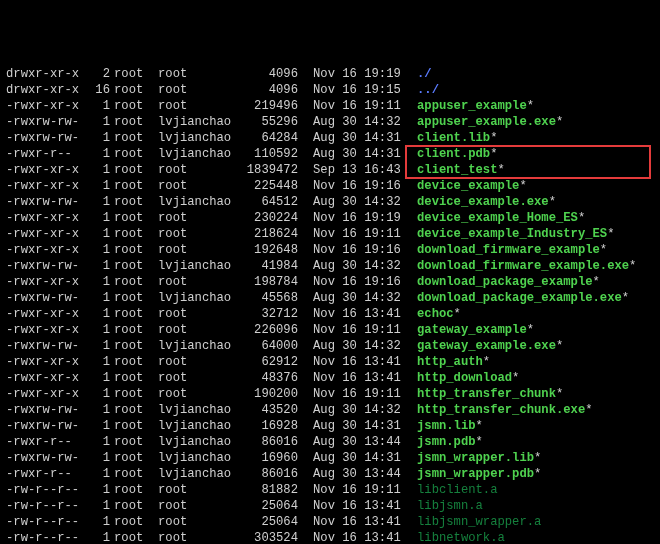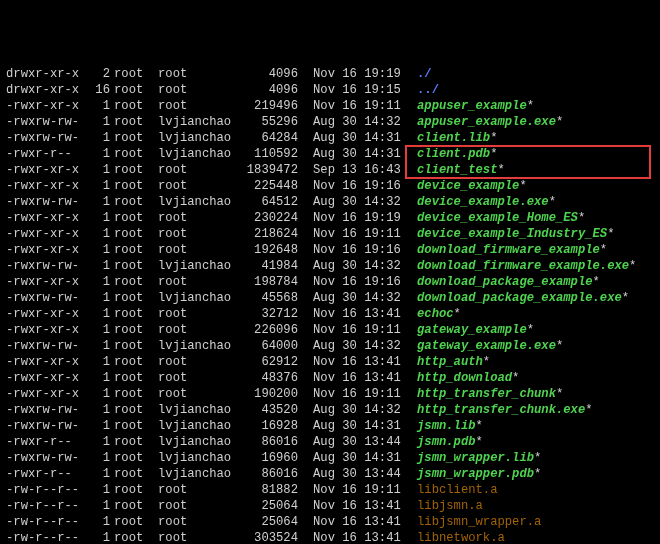--- a/index.html
+++ b/index.html
@@ -17,22 +17,22 @@
     }
     .row { display: block; height: 16px; position: relative; }
     .perm  { display: inline-block; width: 82px; }
     .links { display: inline-block; width: 22px; text-align: right; }
     .owner { display: inline-block; width: 40px; margin-left: 4px; }
     .group { display: inline-block; width: 80px; margin-left: 4px; }
     .size  { display: inline-block; width: 60px; text-align: right; }
     .date  { display: inline-block; width: 100px; margin-left: 15px; }
     .name  { display: inline-block; margin-left: 4px; }
     .dir    { color: #5b7cff; font-weight: bold; }
-    .exe    { color: #4fd24f; font-weight: bold; font-style: italic; }
-    .file   { color: #a16207; }
+    .exe    { color: #4fd24f; font-weight: bold; }
+    .file   { color: #15803d; }
     .suffix { color: #d0d0d0; }
     .highlight-box {
       position: absolute;
       border: 2px solid #e43b3b;
       pointer-events: none;
     }
   </style>
 </head>
 <body>
 

